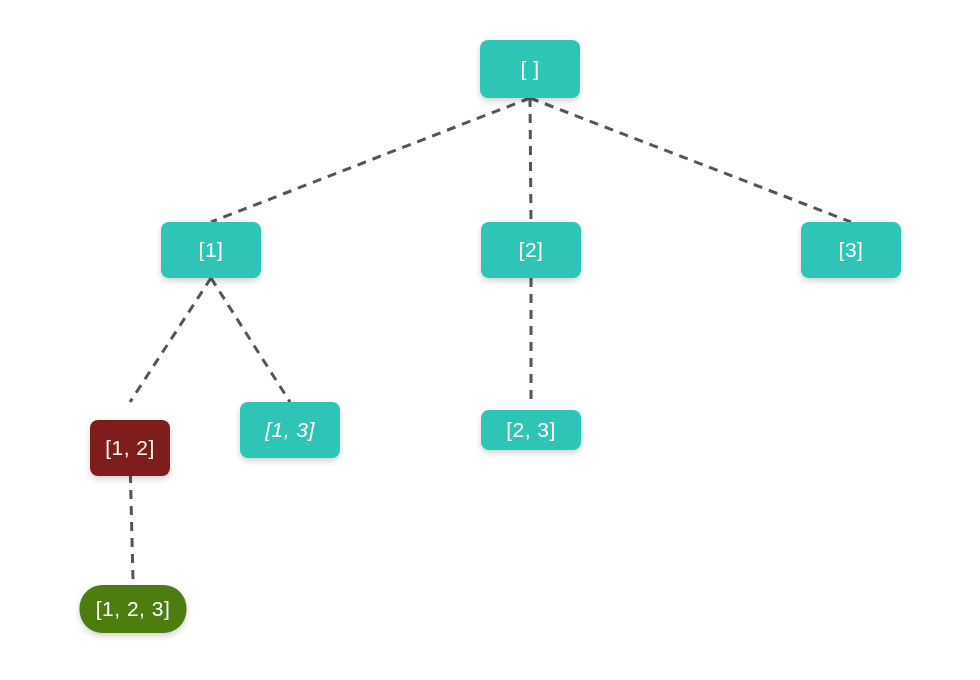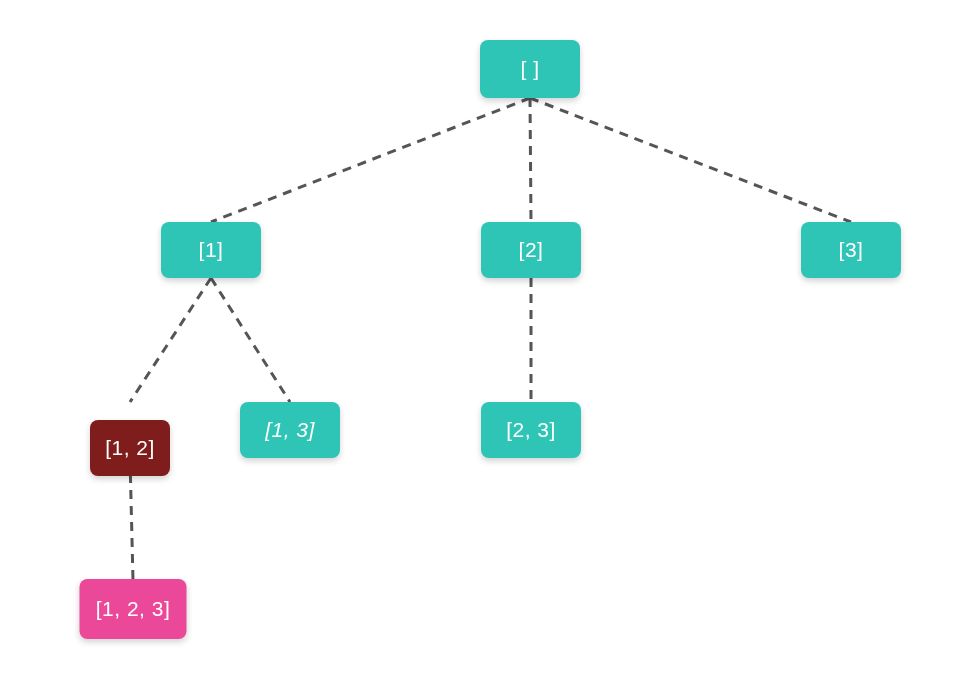--- a/index.html
+++ b/index.html
@@ -61,16 +61,16 @@
       <line x1="531" y1="278" x2="531" y2="402" stroke="#555555" stroke-width="3" stroke-dasharray="9 7"></line>
       <line x1="130" y1="458" x2="133" y2="580" stroke="#555555" stroke-width="3" stroke-dasharray="9 7"></line>
     </svg>
   <div id="nodes" class="nodes-layer">
       <div class="tree-node" style="left: 530px; top: 69px; width: 100px; height: 58px; background: rgb(46, 196, 182); color: rgb(255, 255, 255);">[ ]</div>
       <div class="tree-node" style="left: 211px; top: 250px; width: 100px; height: 56px; background: rgb(46, 196, 182); color: rgb(255, 255, 255);">[1]</div>
       <div class="tree-node" style="left: 531px; top: 250px; width: 100px; height: 56px; background: rgb(46, 196, 182); color: rgb(255, 255, 255);">[2]</div>
       <div class="tree-node" style="left: 851px; top: 250px; width: 100px; height: 56px; background: rgb(46, 196, 182); color: rgb(255, 255, 255);">[3]</div>
       <div class="tree-node" style="left: 130px; top: 448px; width: 80px; height: 56px; background: #7f1d1d; color: rgb(255, 255, 255);">[1, 2]</div>
       <div class="tree-node" style="left: 290px; top: 430px; width: 100px; height: 56px; background: rgb(46, 196, 182); color: rgb(255, 255, 255); font-style: italic;">[1, 3]</div>
-      <div class="tree-node" style="left: 531px; top: 430px; width: 100px; height: 56px; background: rgb(46, 196, 182); color: rgb(255, 255, 255);">[2, 3]</div>
-      <div class="tree-node" style="left: 133px; top: 609px; width: 107px; height: 60px; background: #ec4899; color: rgb(255, 255, 255);">[1, 2, 3]</div>
+      <div class="tree-node" style="left: 531px; top: 430px; width: 100px; height: 40px; background: rgb(46, 196, 182); color: rgb(255, 255, 255);">[2, 3]</div>
+      <div class="tree-node" style="left: 133px; top: 609px; width: 107px; height: 48px; background: #4d7c0f; color: rgb(255, 255, 255); border-radius: 23px;">[1, 2, 3]</div>
     </div>
 </div>
 
 </body></html>

